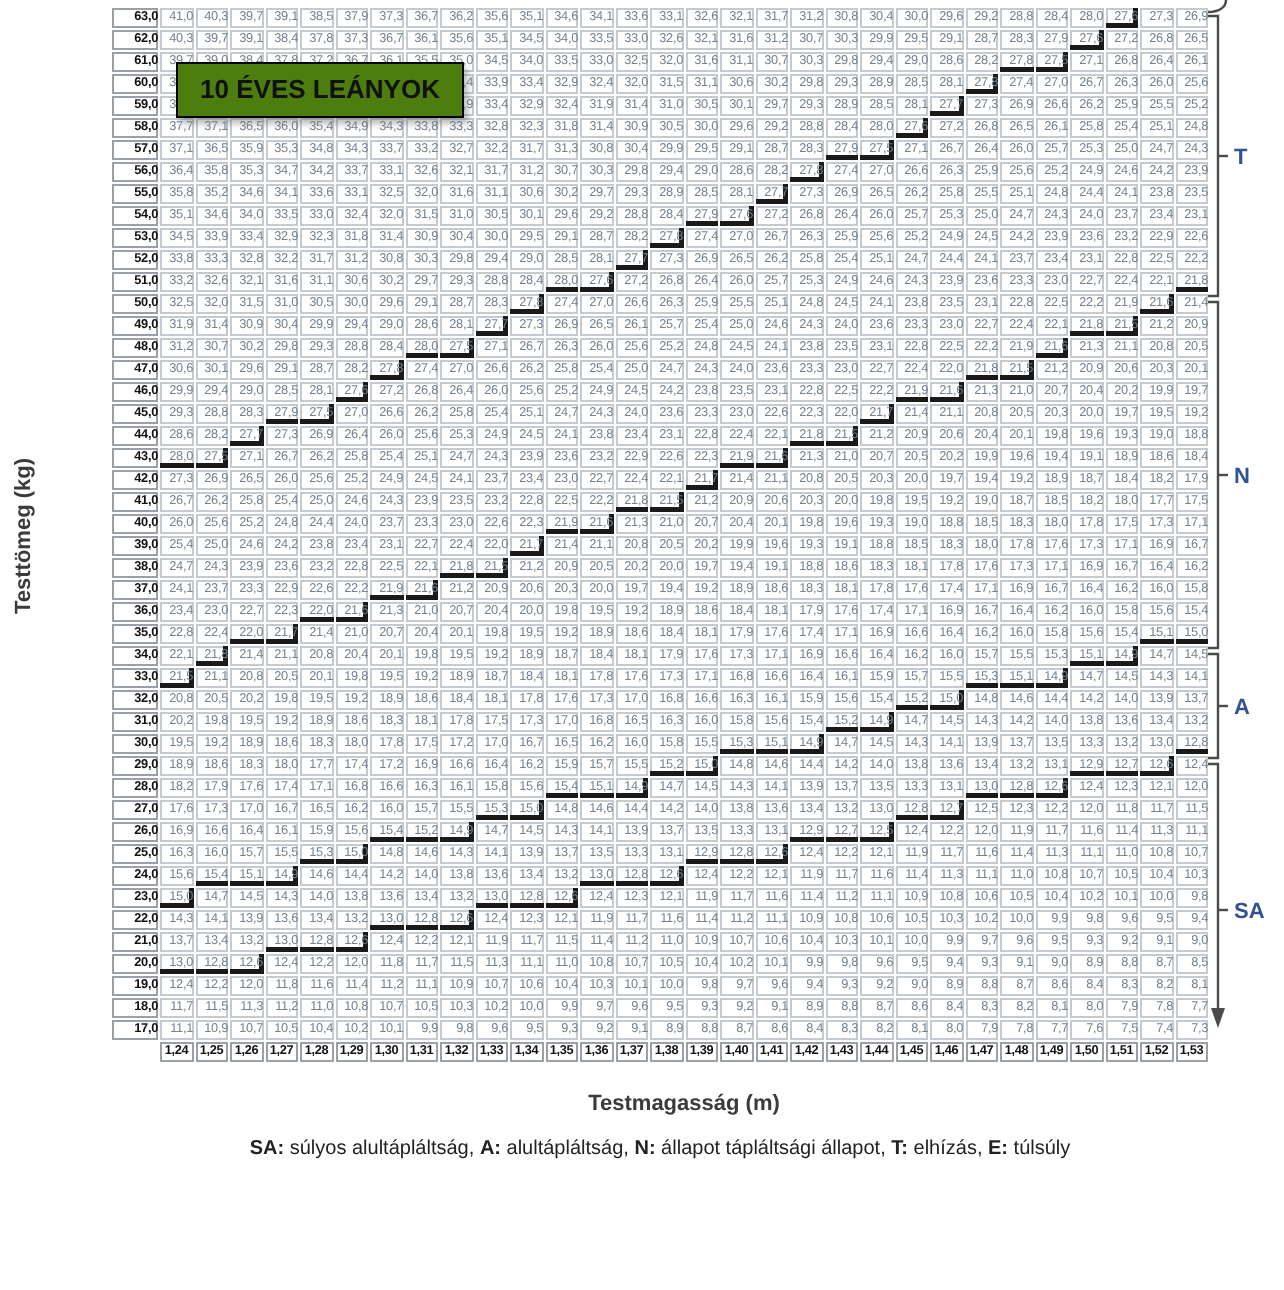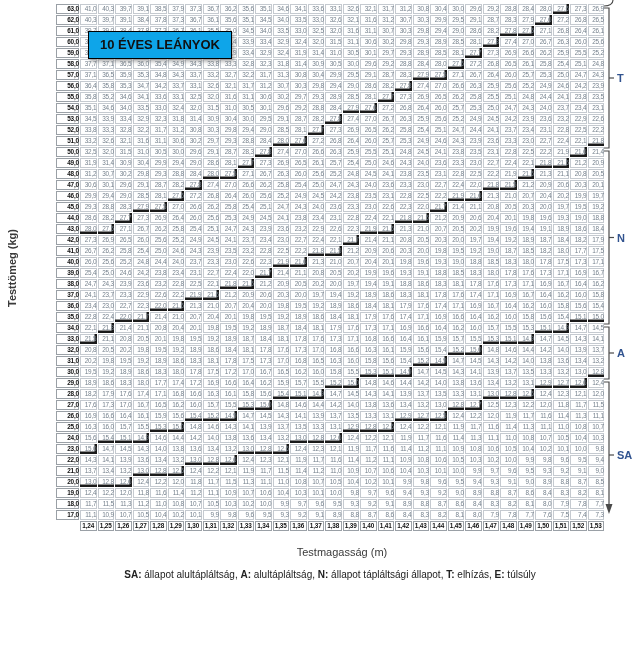--- a/index.html
+++ b/index.html
@@ -7,21 +7,21 @@
     position:relative; width:642px; height:645px; background:#fff;
     font-family:"Liberation Sans", sans-serif; overflow:hidden;
   }
   
   .ylabel{
     position:absolute; left:12px; top:268px; transform:translate(-50%,-50%) rotate(-90deg);
     font-size:11px; font-weight:bold; color:#3a3a3a; white-space:nowrap;
   }
   .xlabel{
     position:absolute; left:42px; top:546px; width:600px; text-align:center;
-    font-size:11px; font-weight:normal; color:#3a3a3a;
+    font-size:11px; font-weight:bold; color:#3a3a3a;
   }
   
   .legend{
     position:absolute; left:10px; top:569px; width:640px; text-align:center;
     font-size:10px; color:#222; white-space:nowrap;
   }
   .legend b{font-weight:bold;}
   
   .gridwrap{position:absolute; left:55px; top:3px;}
   table.bmi{border-collapse:separate; border-spacing:1px; table-layout:fixed;}
@@ -41,21 +41,21 @@
     background:#fff; box-shadow: inset 0 0 0 1px #9aa0a6;
   }
   th.hcell{
     color:#111; font-weight:bold; font-size:6.4px; text-align:center; background:#fff;
     box-shadow: inset 0 0 0 1px #9aa0a6; height:12px; line-height:12px;
   }
   th.corner{background:#fff;}
   
   .titlebox{
     position:absolute; left:88px; top:31px; width:142px; height:26px; line-height:26px;
-    background:#0ea5e9; border:1.6px solid #000; text-align:center;
+    background:#4d7c0f; border:1.6px solid #000; text-align:center;
     font-size:13px; font-weight:bold; color:#111; z-index:5;
     box-shadow:2px 3px 3px rgba(110,110,110,.45);
   }
   
   svg.brackets{position:absolute; left:598px; top:0; width:44px; height:530px; overflow:visible;}
   svg.brackets path, svg.brackets line{stroke:#4a4a4a; stroke-width:1.2; fill:none;}
   svg.brackets polygon{fill:#4a4a4a; stroke:none;}
   svg.brackets text{font-family:"Liberation Sans",sans-serif; font-size:11px; font-weight:bold; fill:#31538f;}
 </style>
 </head>
@@ -1703,15 +1703,15 @@
       <line x1="11" y1="353" x2="16" y2="353"></line>
       <text x="19" y="357">A</text>
       <path d="M6,382 L11,382 L11,505"></path>
       <line x1="11" y1="455" x2="16" y2="455"></line>
       <polygon points="11,514 7.5,504 14.5,504"></polygon>
       <text x="19" y="459">SA</text>
     </svg>
 
   <div class="xlabel">Testmagasság (m)</div>
 
-  <div class="legend" id="legend"><b>SA:</b><span> állapot alultápláltság, </span><b>A:</b><span> alultápláltság, </span><b>N:</b><span> állapot tápláltsági állapot, </span><b>T:</b><span> elhízás, </span><b>E:</b><span> túlsúly</span></div>
+  <div class="legend" id="legend"><b>SA:</b><span> súlyos alultápláltság, </span><b>A:</b><span> alultápláltság, </span><b>N:</b><span> állapot tápláltsági állapot, </span><b>T:</b><span> elhízás, </span><b>E:</b><span> túlsúly</span></div>
 
 </div>
 
 </body></html>

